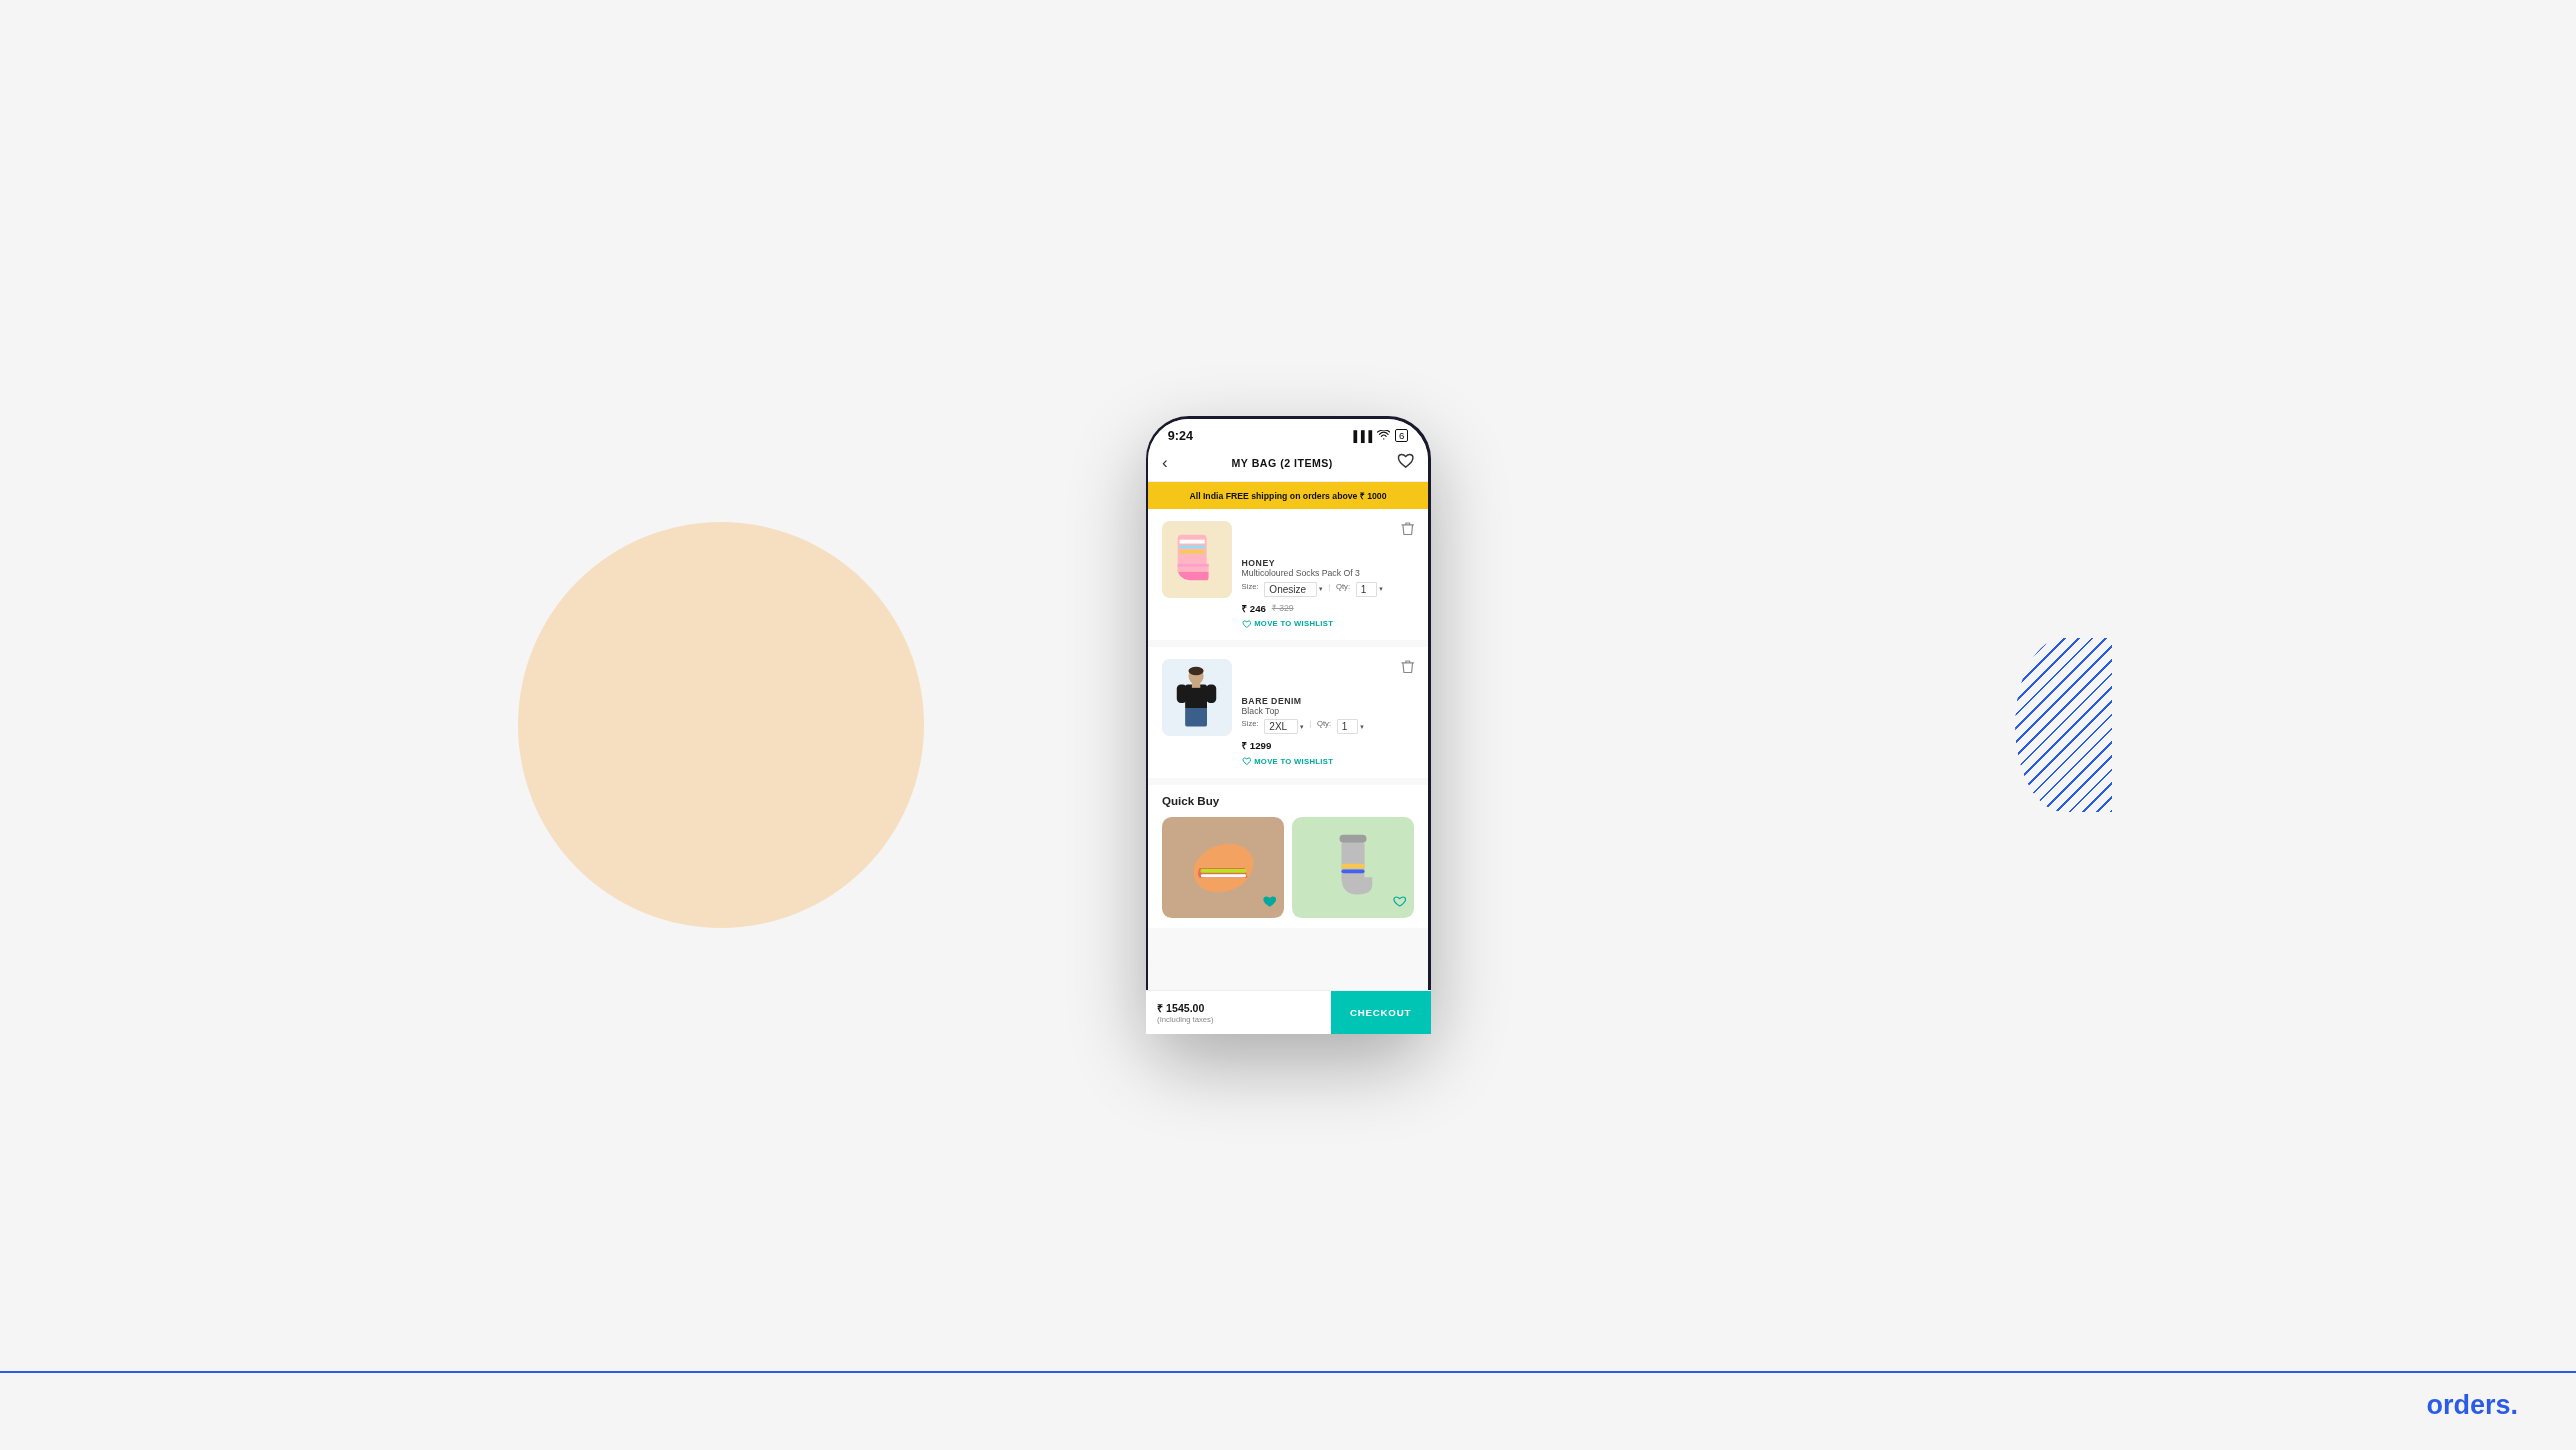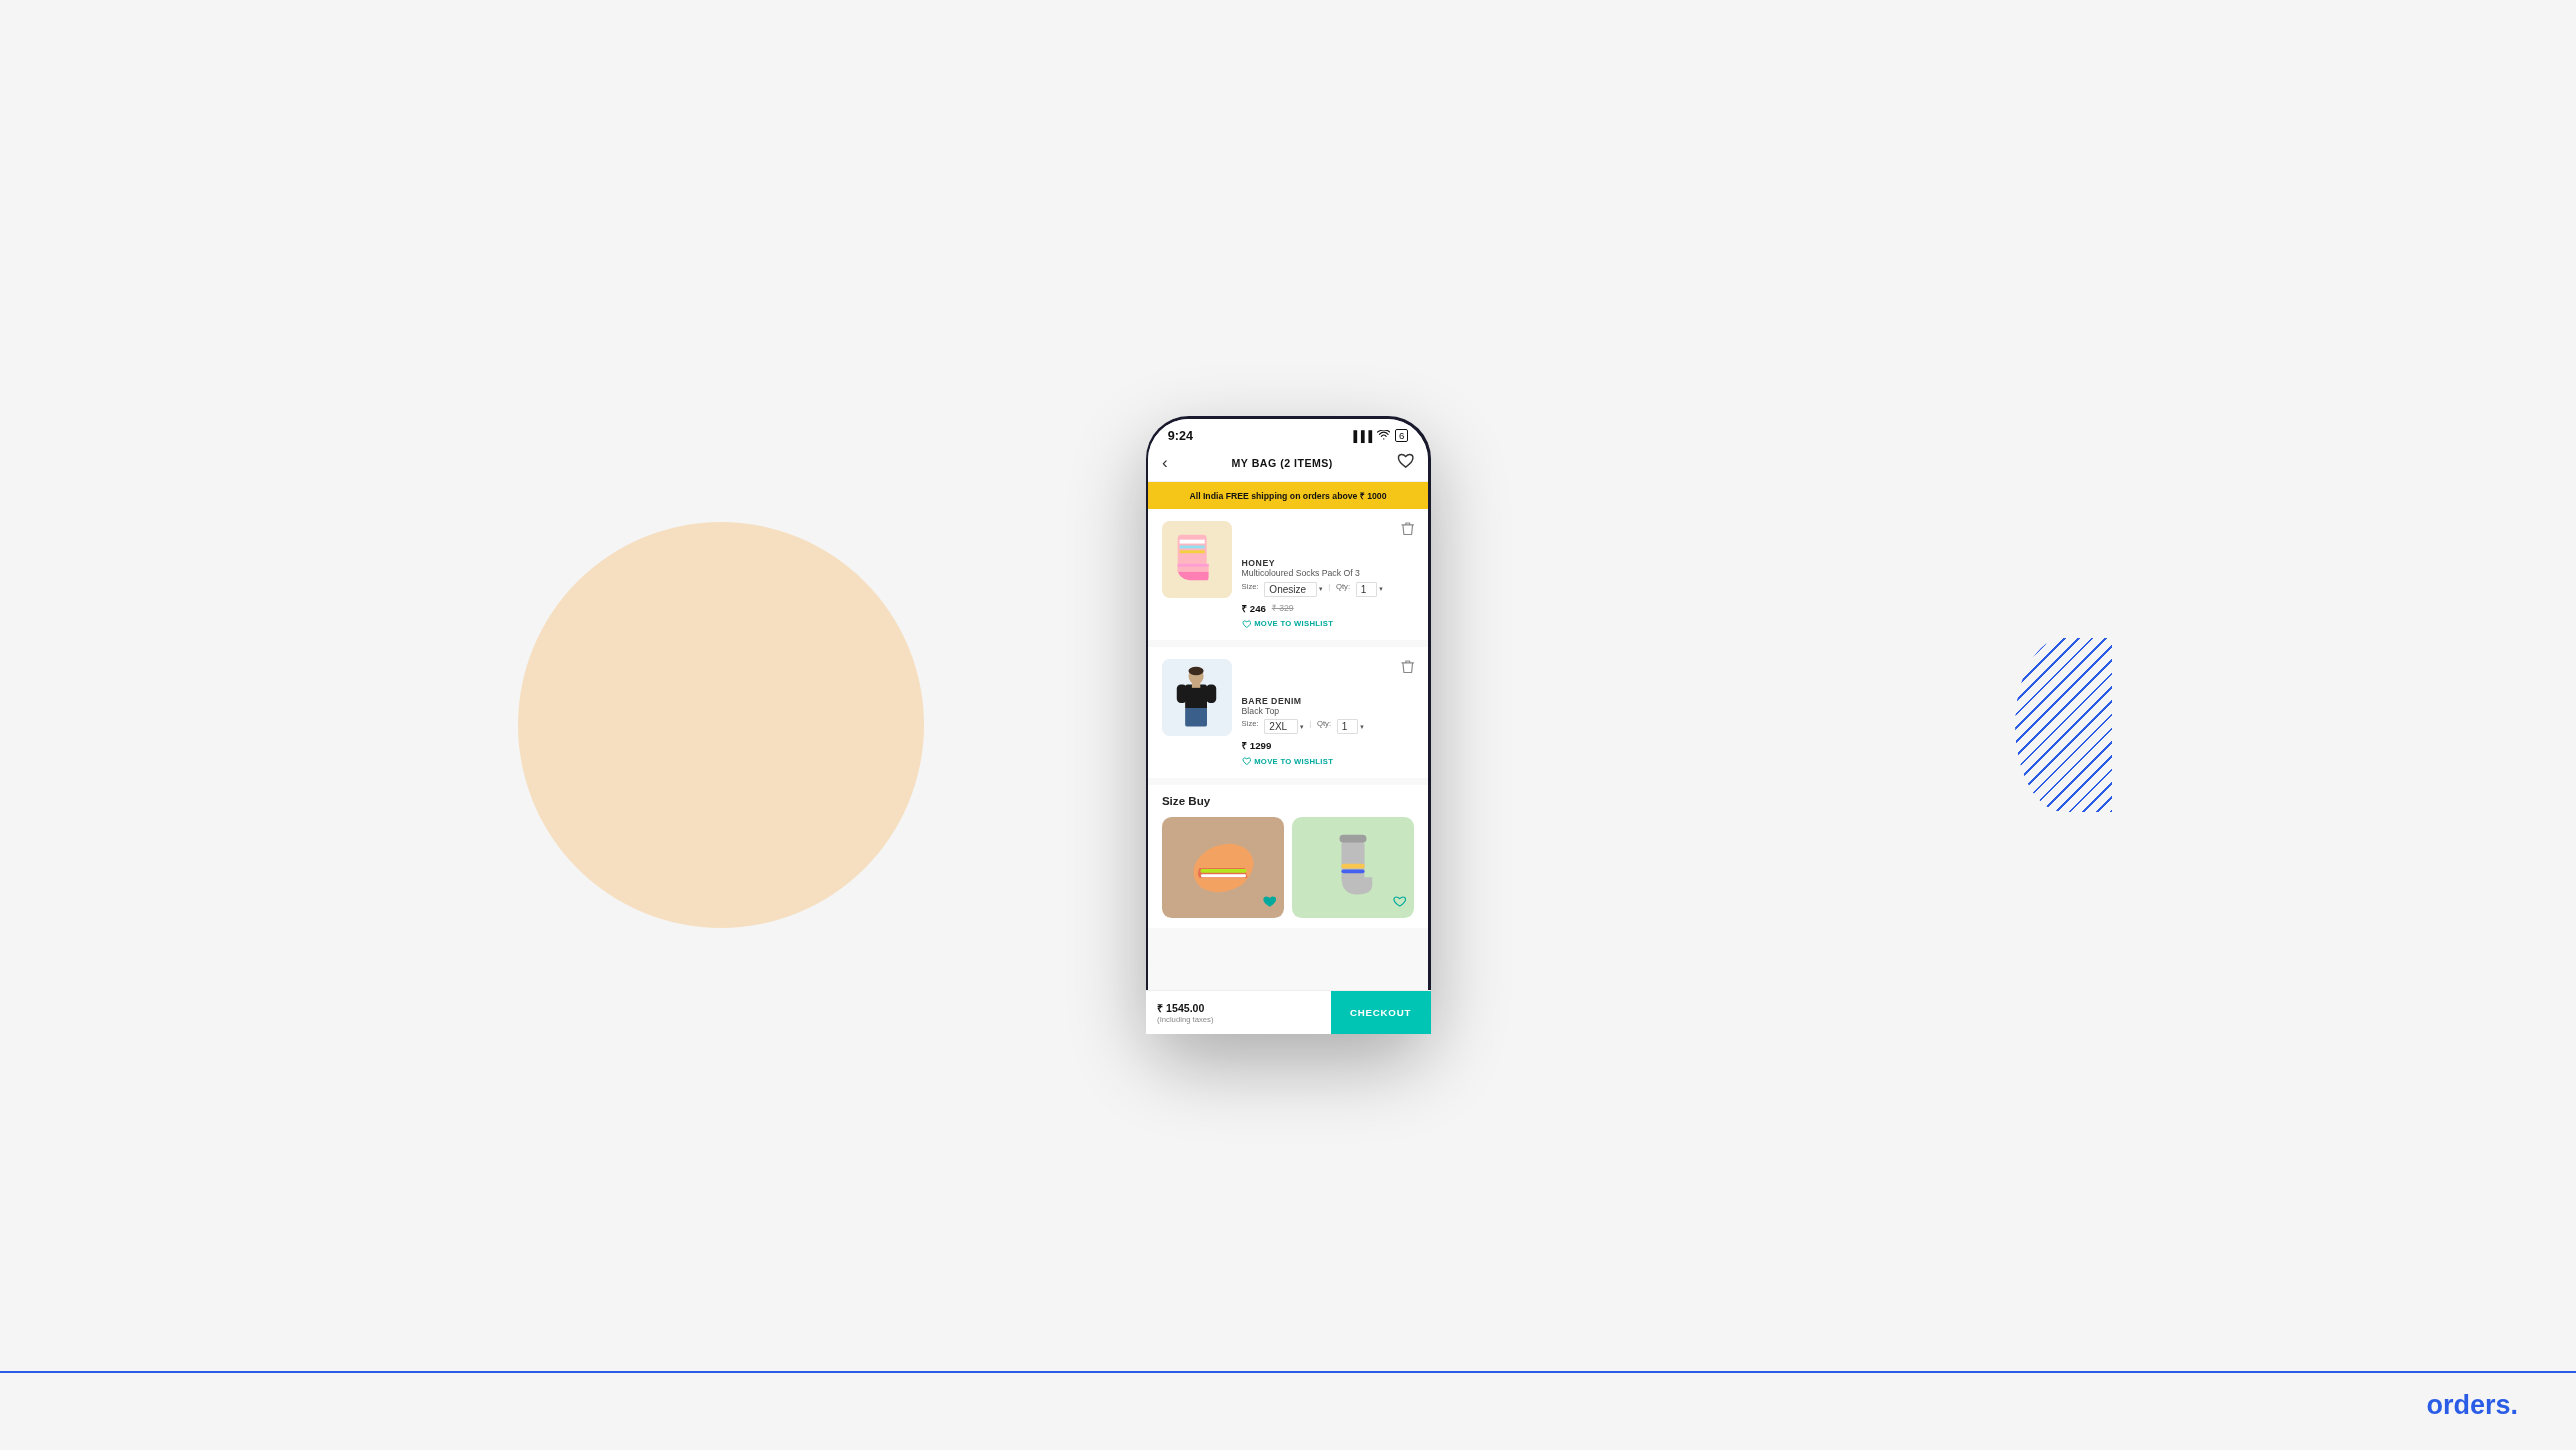--- a/index.html
+++ b/index.html
@@ -537,21 +537,21 @@
           </div>
         </div>
         <span class="delete-btn">
           <svg width="13.5" height="15.5" viewBox="0 0 14 16" fill="none">
             <path d="M1 4H13M5 4V2H9V4M2 4L3 14H11L12 4H2Z" stroke="#888" stroke-width="1.2" stroke-linecap="round" stroke-linejoin="round"></path>
           </svg>
         </span>
       </div>
 
       <div class="quick-buy">
-        <div class="quick-buy-title">Size Buy</div>
+        <div class="quick-buy-title">Quick Buy</div>
         <div class="quick-buy-grid">
 
           <div class="quick-buy-item">
             <div class="qb-img-1">
               <svg class="sock-qb1" viewBox="0 0 80 70" fill="none">
 
                 <ellipse cx="40" cy="35" rx="32" ry="24" fill="#f4a261" transform="rotate(-20 40 35)"></ellipse>
                 <path d="M15 45 Q10 55 25 58 Q45 62 60 52 L65 45 Z" fill="#f4a261"></path>
                 <path d="M15 35 Q12 42 15 45 L65 45 L62 35 Z" fill="#e76f51"></path>
 

